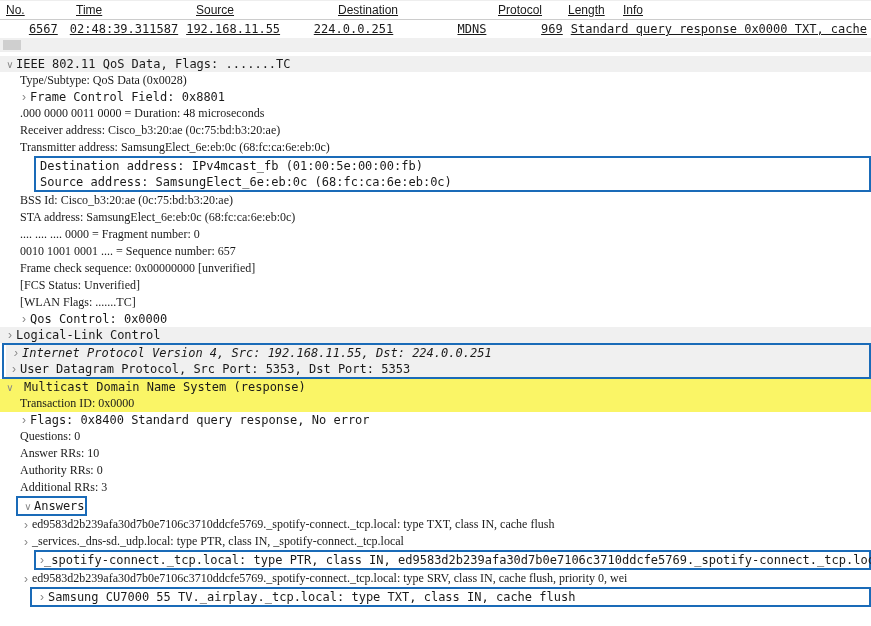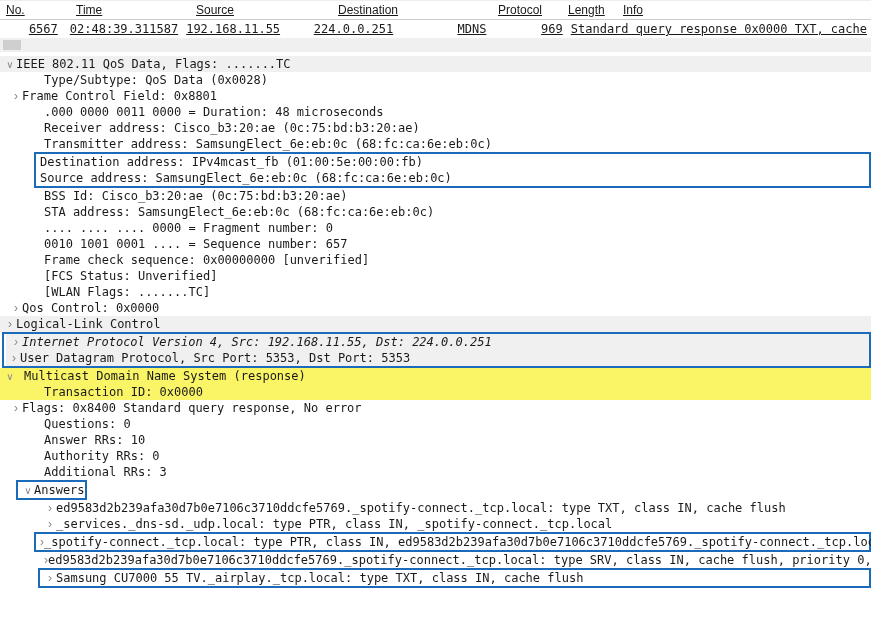--- a/index.html
+++ b/index.html
@@ -64,22 +64,22 @@
     min-height: 15px;
   }
   .caret {
     width: 12px;
     text-align: center;
     color: #888;
     font-family: Arial, sans-serif;
   }
   .caret.open::before { content: "\2228"; font-size:10px; }
   .caret.closed::before { content: "\203A"; font-size:12px; }
-  .indent1 { padding-left: 10px; }
-  .indent2 { padding-left: 44px; }
+  .indent1 { padding-left: 18px; }
+  .indent2 { padding-left: 20px; font-family: Liberation Serif, serif; }
 
   .hl-yellow { background: #faf566; gap: 8px; }
   .hl-grey { background: #f0f0f0; }
 
   .box-blue {
     border: 2px solid #1a6bb8;
     margin-left: -2px;
     padding-left: 2px;
   }
 
@@ -229,20 +229,20 @@
         <span class="caret closed"></span>
         <span class="txt">_spotify-connect._tcp.local: type PTR, class IN, ed9583d2b239afa30d7b0e7106c3710ddcfe5769._spotify-connect._tcp.local</span>
       </div>
   </div>
 
   <div class="line indent2">
       <span class="caret closed"></span>
       <span class="txt">ed9583d2b239afa30d7b0e7106c3710ddcfe5769._spotify-connect._tcp.local: type SRV, class IN, cache flush, priority 0, wei</span>
     </div>
 
-  <div class="box-blue" style="margin-left:38px;">
+  <div class="box-blue" style="margin-left:30px;">
     <div class="line" style="padding-left:2px;">
         <span class="caret closed"></span>
         <span class="txt">Samsung CU7000 55 TV._airplay._tcp.local: type TXT, class IN, cache flush</span>
       </div>
   </div>
 
 </div>
 
 </body></html>

